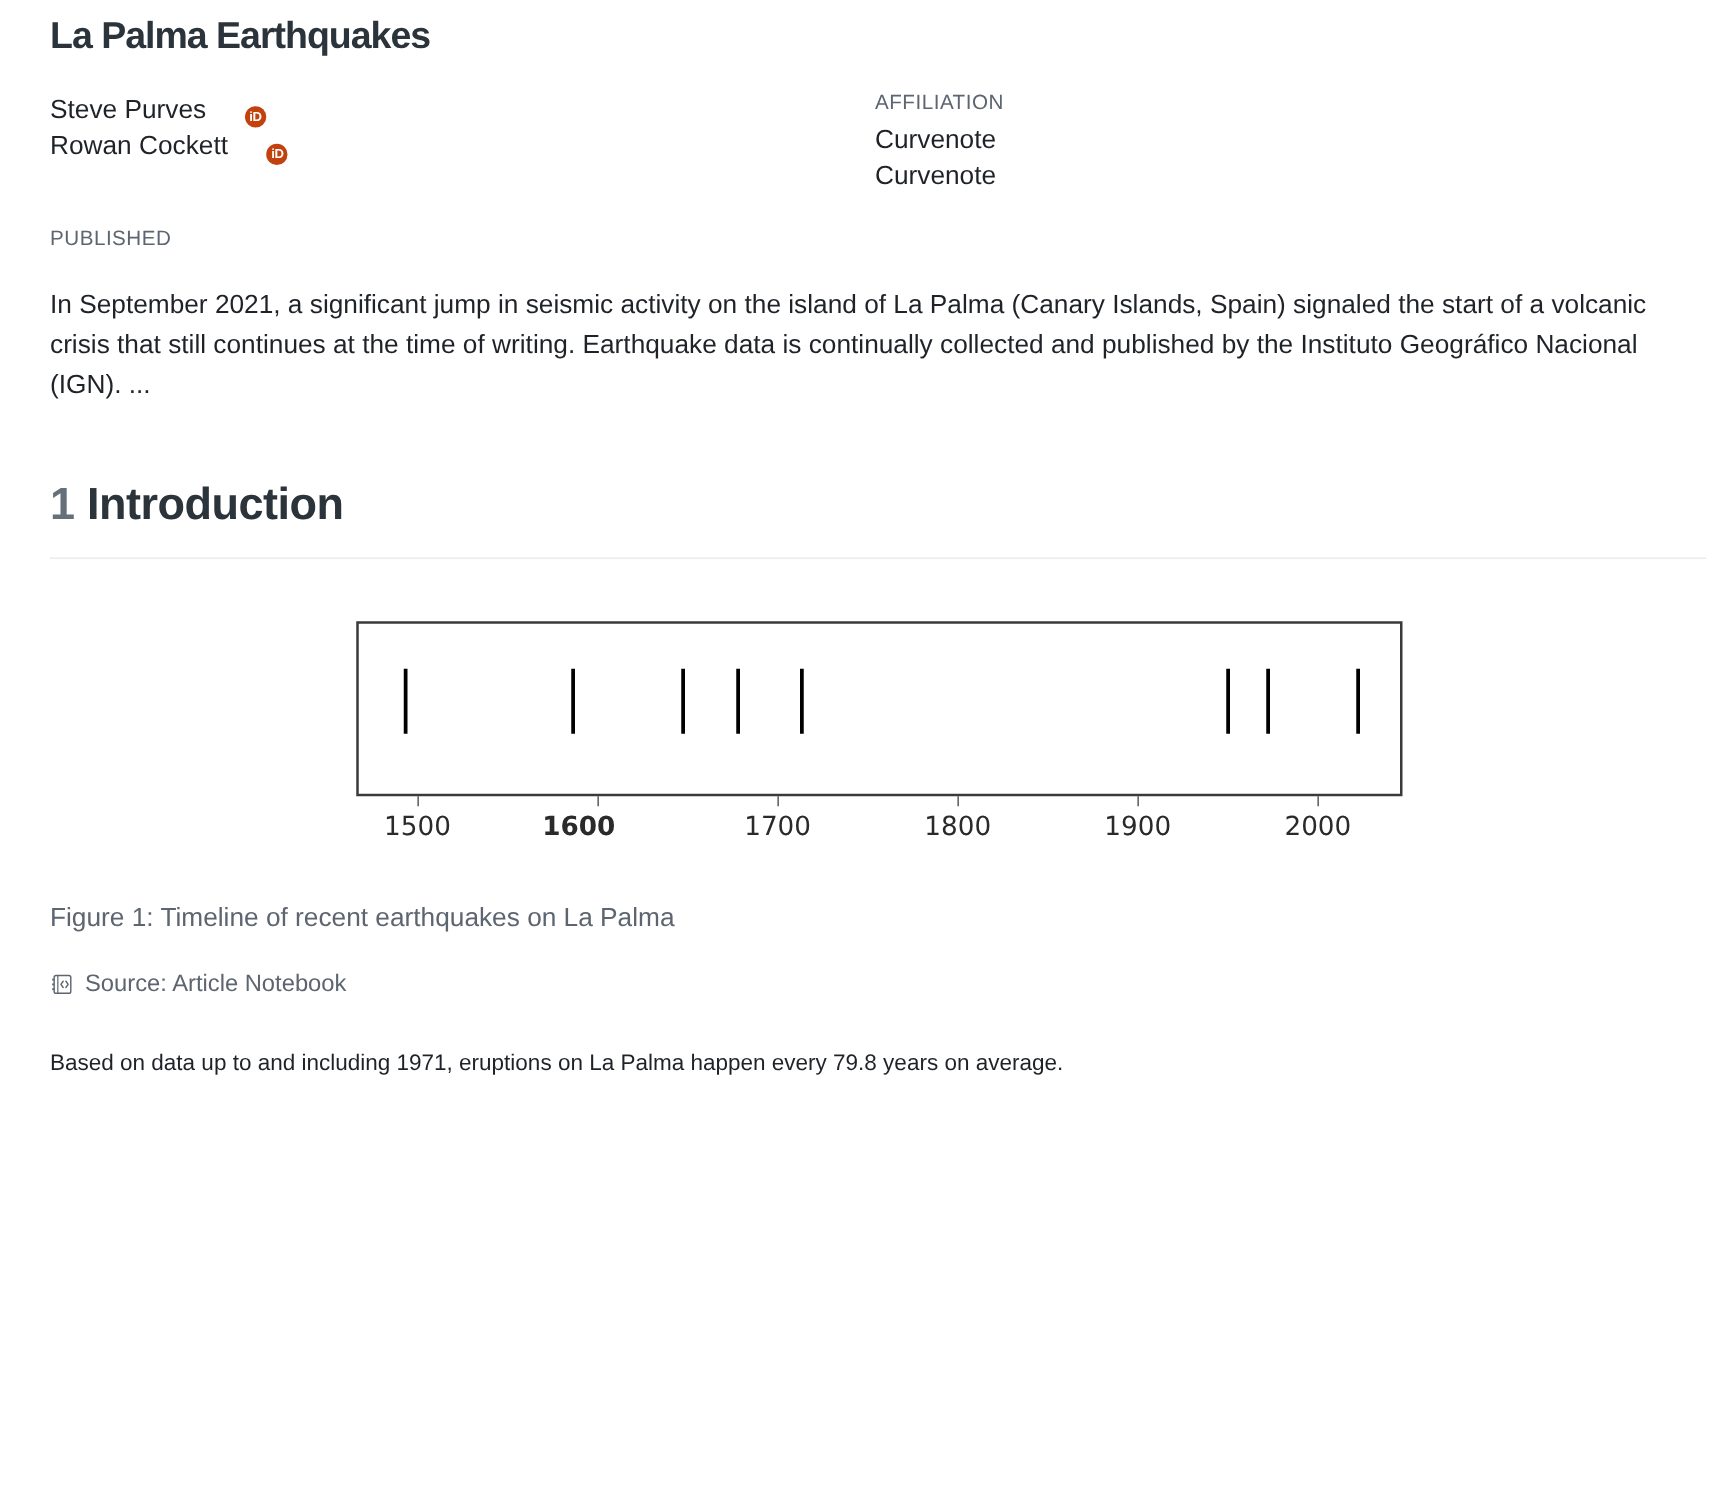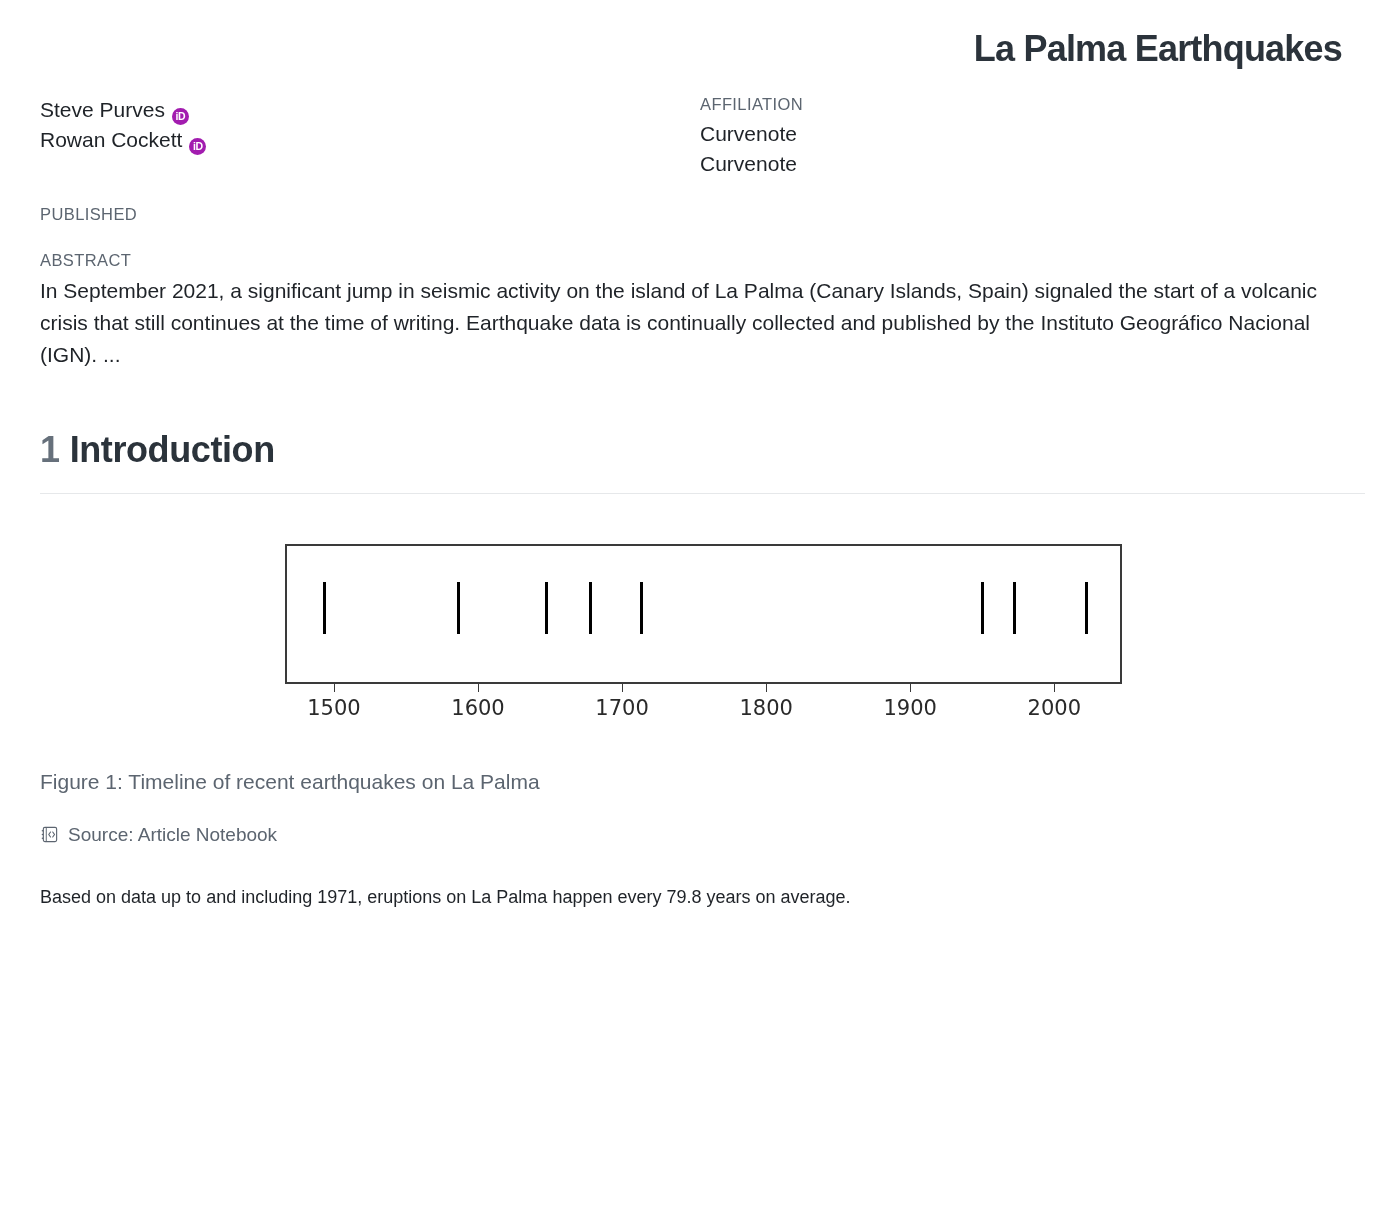--- a/index.html
+++ b/index.html
@@ -17,28 +17,27 @@
   }
   .page {
     position: relative;
     width: 1382px;
     height: 1208px;
     padding: 0 40px;
   }
 
   
   .doc-title {
-    font-size: 36px;
+    font-size: 30px;
     font-weight: 700;
     letter-spacing: -0.8px;
     color: #2b333b;
     margin: 0;
-    padding-top: 28px;
+    padding-top: 12px;
     line-height: 1.15;
-    text-align: right;
   }
 
   
   .meta-grid {
     display: grid;
     grid-template-columns: 660px 1fr;
     margin-top: 26px;
   }
   .meta-label {
     font-size: 16.5px;
@@ -59,28 +58,29 @@
     gap: 7px;
     line-height: 1.42;
   }
   .orcid-icon {
     display: inline-flex;
     align-items: center;
     justify-content: center;
     width: 17px;
     height: 17px;
     border-radius: 50%;
-    background: #a21caf;
+    background: #c2410c;
     color: #ffffff;
     font-size: 10.5px;
     font-weight: 700;
     font-family: "Liberation Sans", sans-serif;
     letter-spacing: -0.3px;
     flex: none;
     line-height: 1;
+    margin-left: 24px;
   }
   .published-block { margin-top: 26px; }
   .abstract-block { margin-top: 27px; }
   .abstract-text {
     font-size: 21px;
     line-height: 1.52;
     color: #1f2328;
     max-width: 1305px;
   }
 
@@ -203,21 +203,20 @@
         <div>Curvenote</div>
       </div>
     </div>
   </div>
 
   <div class="published-block">
     <div class="meta-label">PUBLISHED</div>
   </div>
 
   <div class="abstract-block">
-    <div class="meta-label">ABSTRACT</div>
     <div class="abstract-text">In September 2021, a significant jump in seismic activity on the island of La Palma (Canary Islands, Spain) signaled the start of a volcanic crisis that still continues at the time of writing. Earthquake data is continually collected and published by the Instituto Geográfico Nacional (IGN). ...</div>
   </div>
 
   <h2 class="section-heading">
     <span class="section-number">1</span><span>Introduction</span>
   </h2>
   <hr class="heading-rule">
 
   <figure class="figure">
     <div class="plot-wrap">
@@ -228,21 +227,21 @@
           <div class="event-mark" title="1677" style="left: 302.471px; background: rgb(0, 0, 0);"></div>
           <div class="event-mark" title="1712" style="left: 352.892px; background: rgb(0, 0, 0);"></div>
           <div class="event-mark" title="1949" style="left: 694.319px; background: rgb(0, 0, 0);"></div>
           <div class="event-mark" title="1971" style="left: 726.013px; background: rgb(0, 0, 0);"></div>
           <div class="event-mark" title="2021" style="left: 798.044px; background: rgb(0, 0, 0);"></div>
         </div>
       <div class="axis" id="plot-axis">
           <div class="axis-tick" style="left: 48.9811px;"></div>
           <div class="axis-tick-label" style="left: 48.9811px;">1500</div>
           <div class="axis-tick" style="left: 193.043px;"></div>
-          <div class="axis-tick-label" style="left: 193px;">1600</div>
+          <div class="axis-tick-label" style="left: 178px; font-weight: bold;">1600</div>
           <div class="axis-tick" style="left: 337.105px;"></div>
           <div class="axis-tick-label" style="left: 337.105px;">1700</div>
           <div class="axis-tick" style="left: 481.167px;"></div>
           <div class="axis-tick-label" style="left: 481.167px;">1800</div>
           <div class="axis-tick" style="left: 625.229px;"></div>
           <div class="axis-tick-label" style="left: 625.229px;">1900</div>
           <div class="axis-tick" style="left: 769.291px;"></div>
           <div class="axis-tick-label" style="left: 769.291px;">2000</div>
         </div>
     </div>

